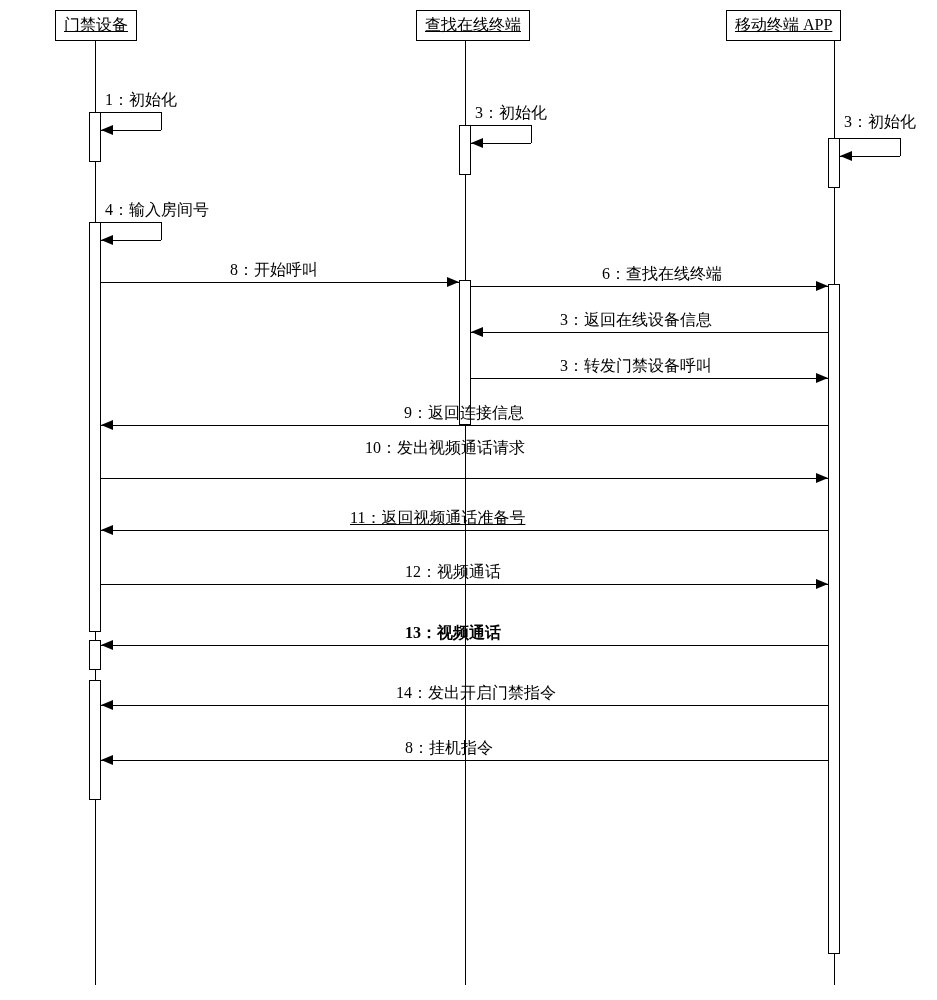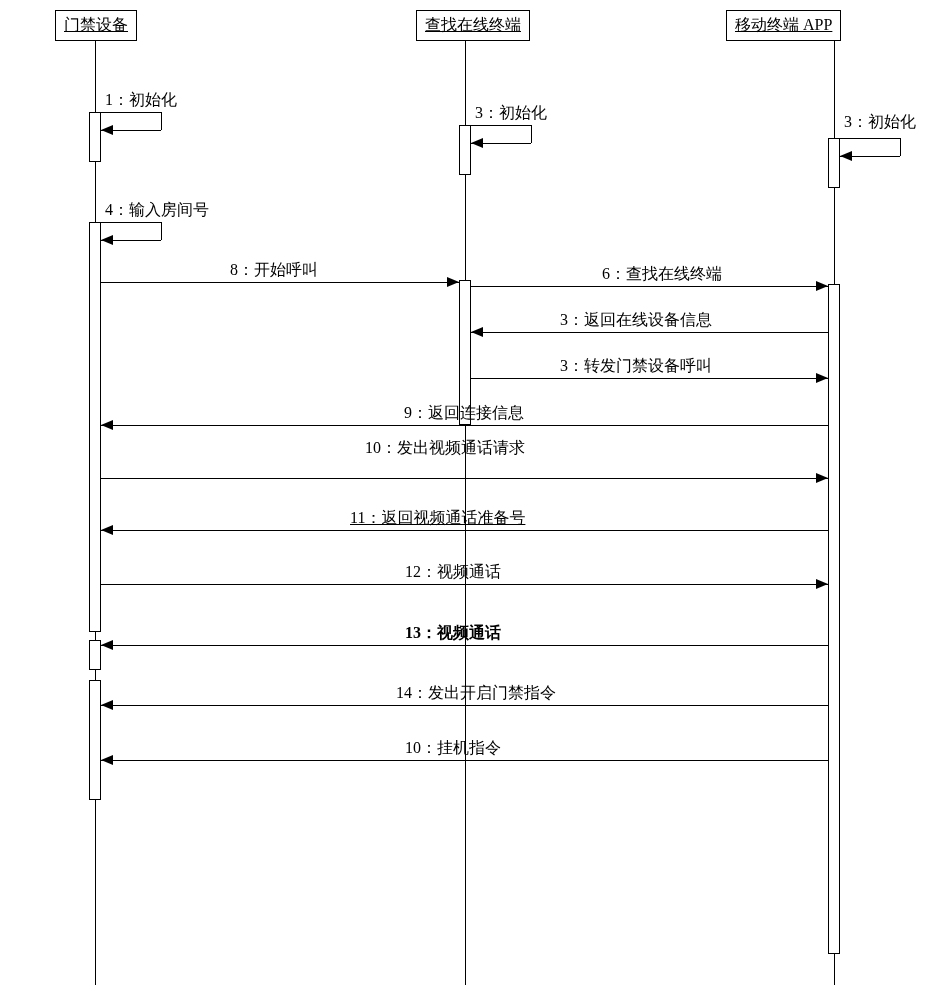--- a/index.html
+++ b/index.html
@@ -188,15 +188,15 @@
   <div class="msg" style="left:101px; top:645px; width:727px;"></div>
   <div class="arrow-l" style="left:101px; top:640px;"></div>
   <div class="msg-label" style="left:405px; top:623px;font-weight:bold;">13：视频通话</div>
 
   <div class="msg" style="left:101px; top:705px; width:727px;"></div>
   <div class="arrow-l" style="left:101px; top:700px;"></div>
   <div class="msg-label" style="left:370px; top:683px;margin-left:26px;">14：发出开启门禁指令</div>
 
   <div class="msg" style="left:101px; top:760px; width:727px;"></div>
   <div class="arrow-l" style="left:101px; top:755px;"></div>
-  <div class="msg-label" style="left:405px; top:738px;">10：挂机指令</div>
+  <div class="msg-label" style="left:405px; top:738px;">8：挂机指令</div>
 
 </div>
 
 </body></html>

